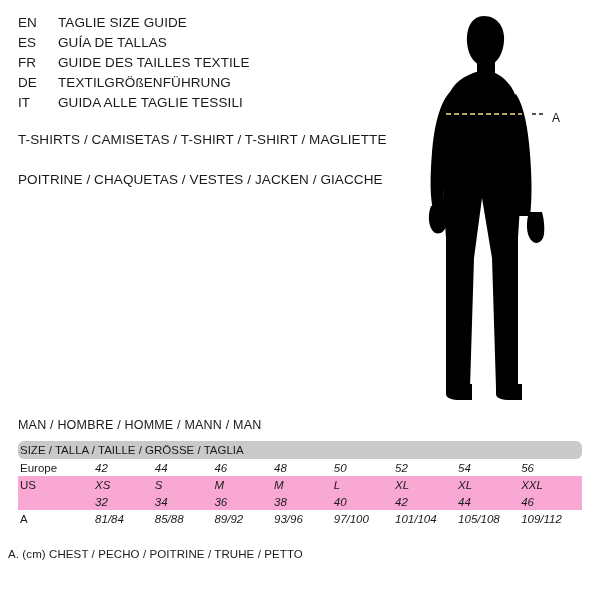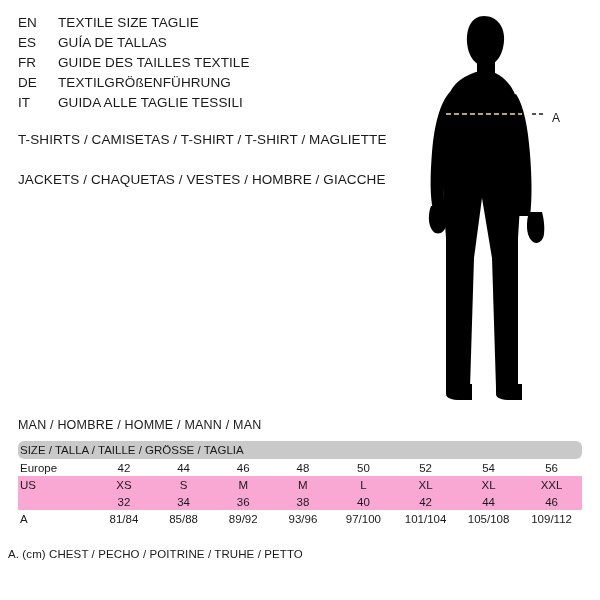--- a/index.html
+++ b/index.html
@@ -115,22 +115,23 @@
   }
   .row-plain td {
     background: #ffffff;
   }
   .col-label {
     width: 86px;
     padding-left: 2px !important;
   }
   .cell {
     width: 68px;
-    text-align: center;
+    text-align: left;
     padding-left: 2px !important;
+    font-style: italic;
   }
   .row-header .col-label,
   .row-header .cell {
     padding-left: 2px !important;
     border-radius: 6px;
   }
 
   
   .footnote {
     position: absolute;
@@ -142,21 +143,21 @@
   }
 </style>
 </head>
 <body>
 
 <div class="page">
 
   <div class="lang-block">
     <div class="lang-row">
       <span class="lang-code">EN</span>
-      <span class="lang-text">TEXTILE SIZE TAGLIE</span>
+      <span class="lang-text">TAGLIE SIZE GUIDE</span>
     </div>
     <div class="lang-row">
       <span class="lang-code">ES</span>
       <span class="lang-text">GUÍA DE TALLAS</span>
     </div>
     <div class="lang-row">
       <span class="lang-code">FR</span>
       <span class="lang-text">GUIDE DES TAILLES TEXTILE</span>
     </div>
     <div class="lang-row">
@@ -164,21 +165,21 @@
       <span class="lang-text">TEXTILGRÖßENFÜHRUNG</span>
     </div>
     <div class="lang-row">
       <span class="lang-code">IT</span>
       <span class="lang-text">GUIDA ALLE TAGLIE TESSILI</span>
     </div>
   </div>
 
   <div class="cat-block">
     <div class="cat-line">T-SHIRTS / CAMISETAS / T-SHIRT / T-SHIRT / MAGLIETTE</div>
-    <div class="cat-line">JACKETS / CHAQUETAS / VESTES / HOMBRE / GIACCHE</div>
+    <div class="cat-line">POITRINE / CHAQUETAS / VESTES / JACKEN / GIACCHE</div>
   </div>
 
   <div class="figure-wrap">
     <svg width="200" height="400" viewBox="0 0 200 400" xmlns="http://www.w3.org/2000/svg" aria-hidden="true">
       <g fill="#000000">
 
         <path d="M84 8 C72 8 66 20 67 34 C68 48 75 58 85 58 C96 58 103 47 104 33 C105 19 97 8 84 8 Z"></path>
 
         <path d="M77 54 h18 v14 h-18 z"></path>
 

